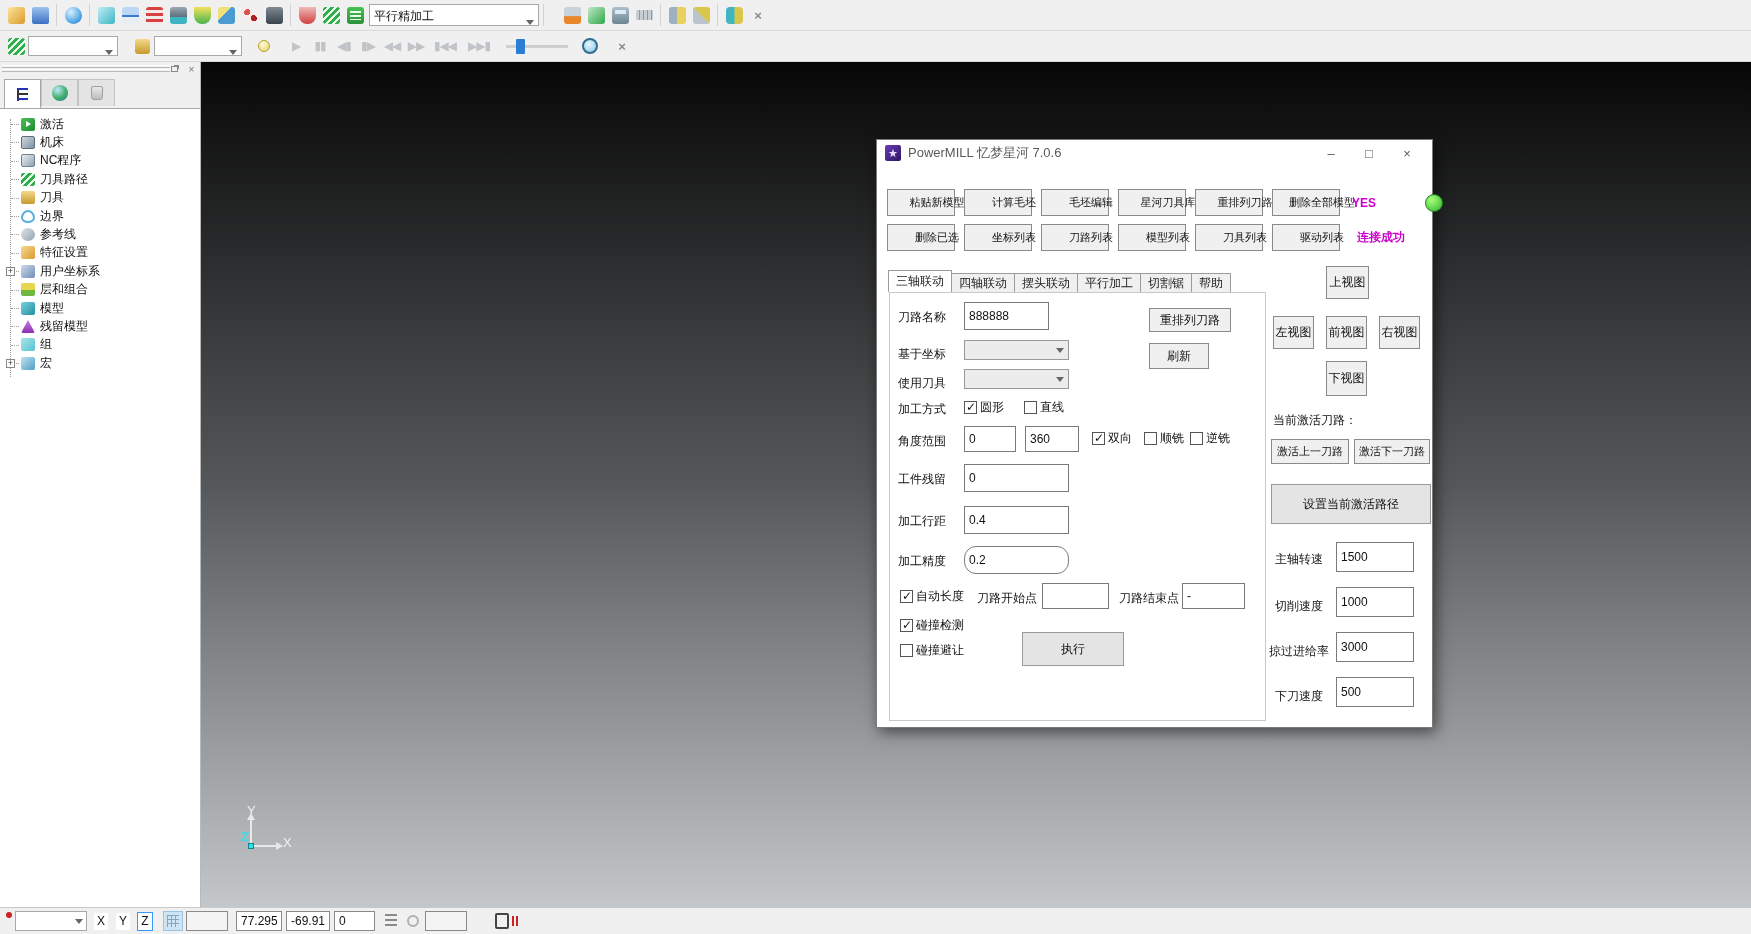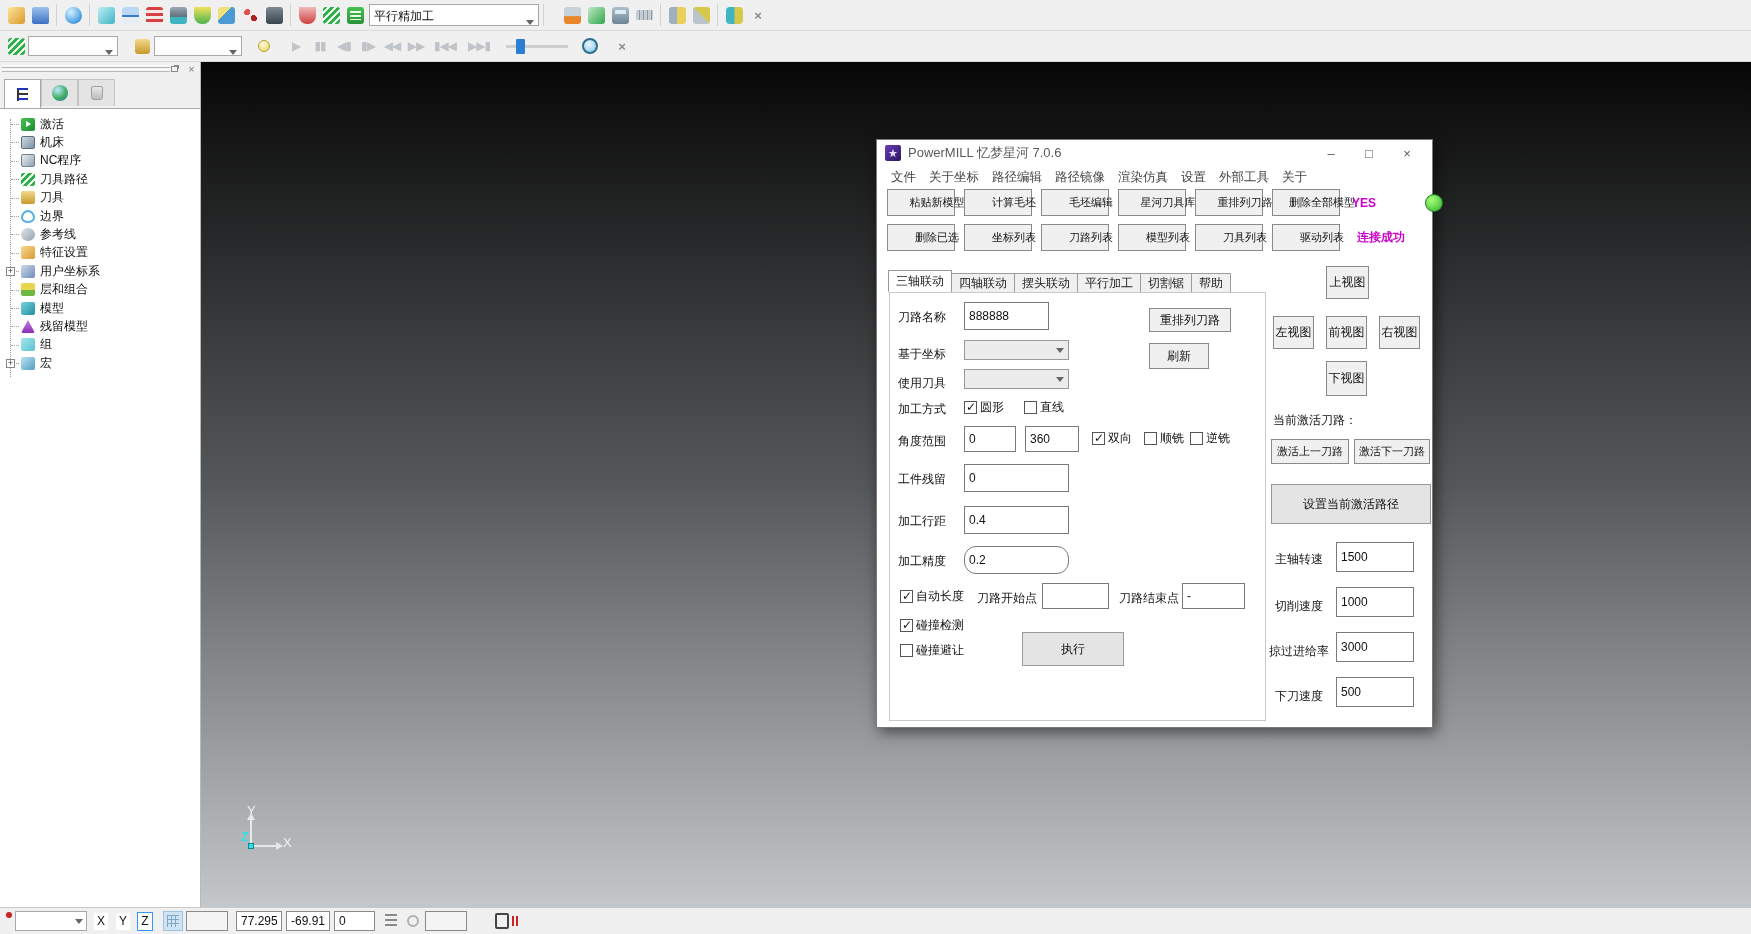--- a/index.html
+++ b/index.html
@@ -383,30 +383,20 @@
   <div class="dialog">
     <div class="dlg-title">
       <span class="dlg-icon">★</span>
       <span class="dlg-title-text">PowerMILL 忆梦星河  7.0.6</span>
     </div>
     <div class="win-btns">
       <span class="win-btn">–</span>
       <span class="win-btn">□</span>
       <span class="win-btn">×</span>
     </div>
-    <div class="dlg-menu">
-      <span>文件</span>
-      <span>关于坐标</span>
-      <span>路径编辑</span>
-      <span>路径镜像</span>
-      <span>渲染仿真</span>
-      <span>设置</span>
-      <span>外部工具</span>
-      <span>关于</span>
-    </div>
 
     <div class="dlg-row" style="top:49px">
       <div class="btn">粘贴新模型</div>
       <div class="btn">计算毛坯</div>
       <div class="btn">毛坯编辑</div>
       <div class="btn">星河刀具库</div>
       <div class="btn">重排列刀路</div>
       <div class="btn">删除全部模型</div>
       <span class="yes-text">YES</span>
       <span class="status-circle"></span>

